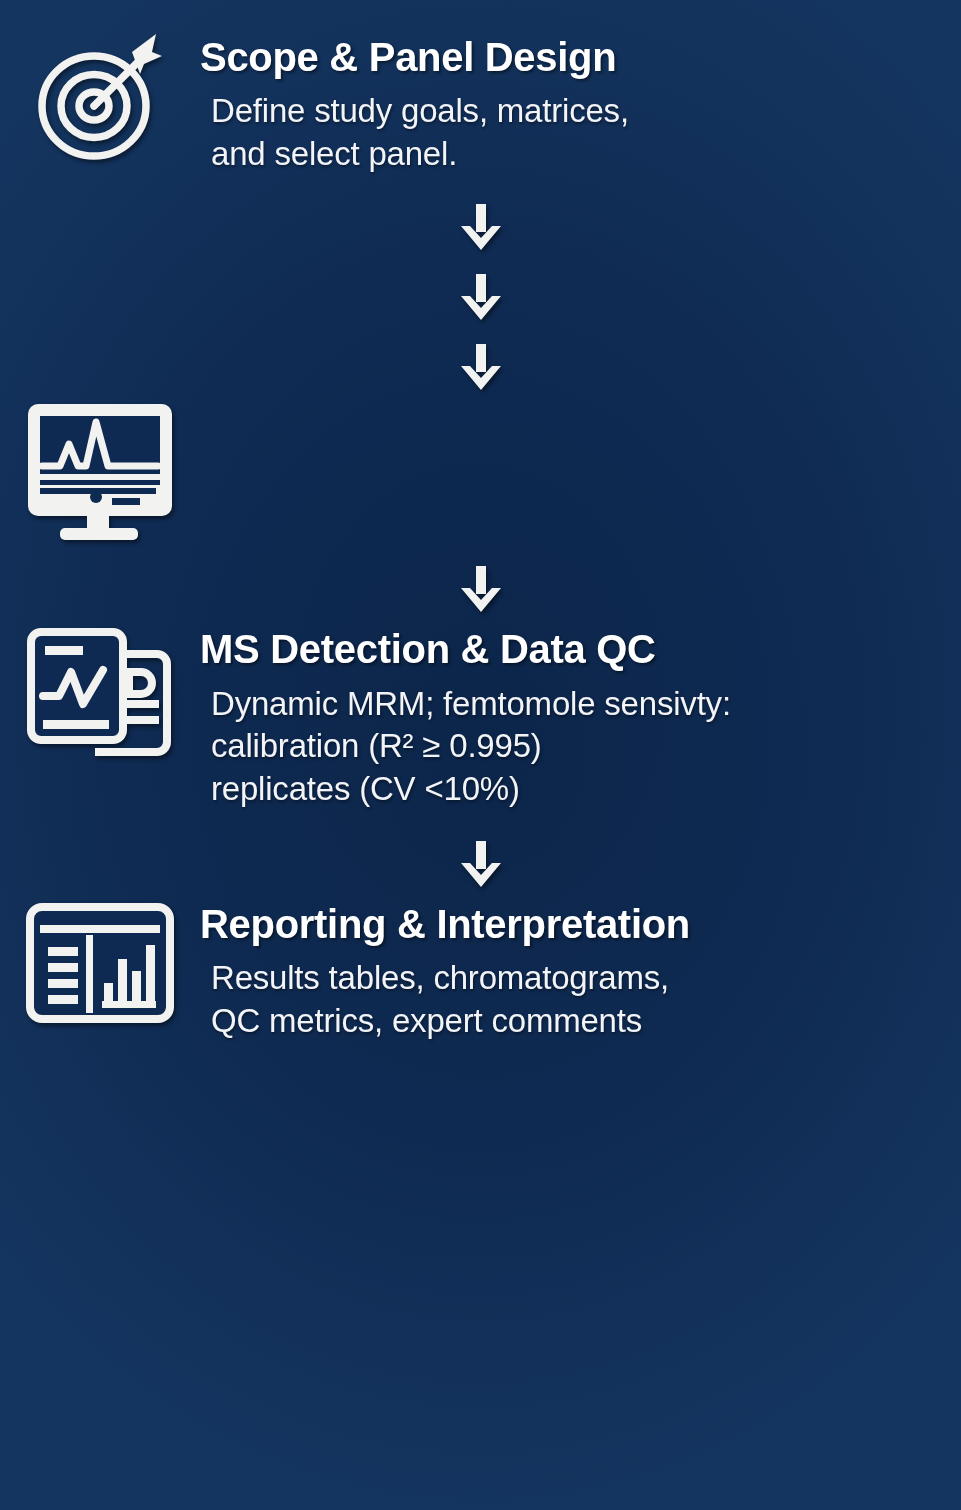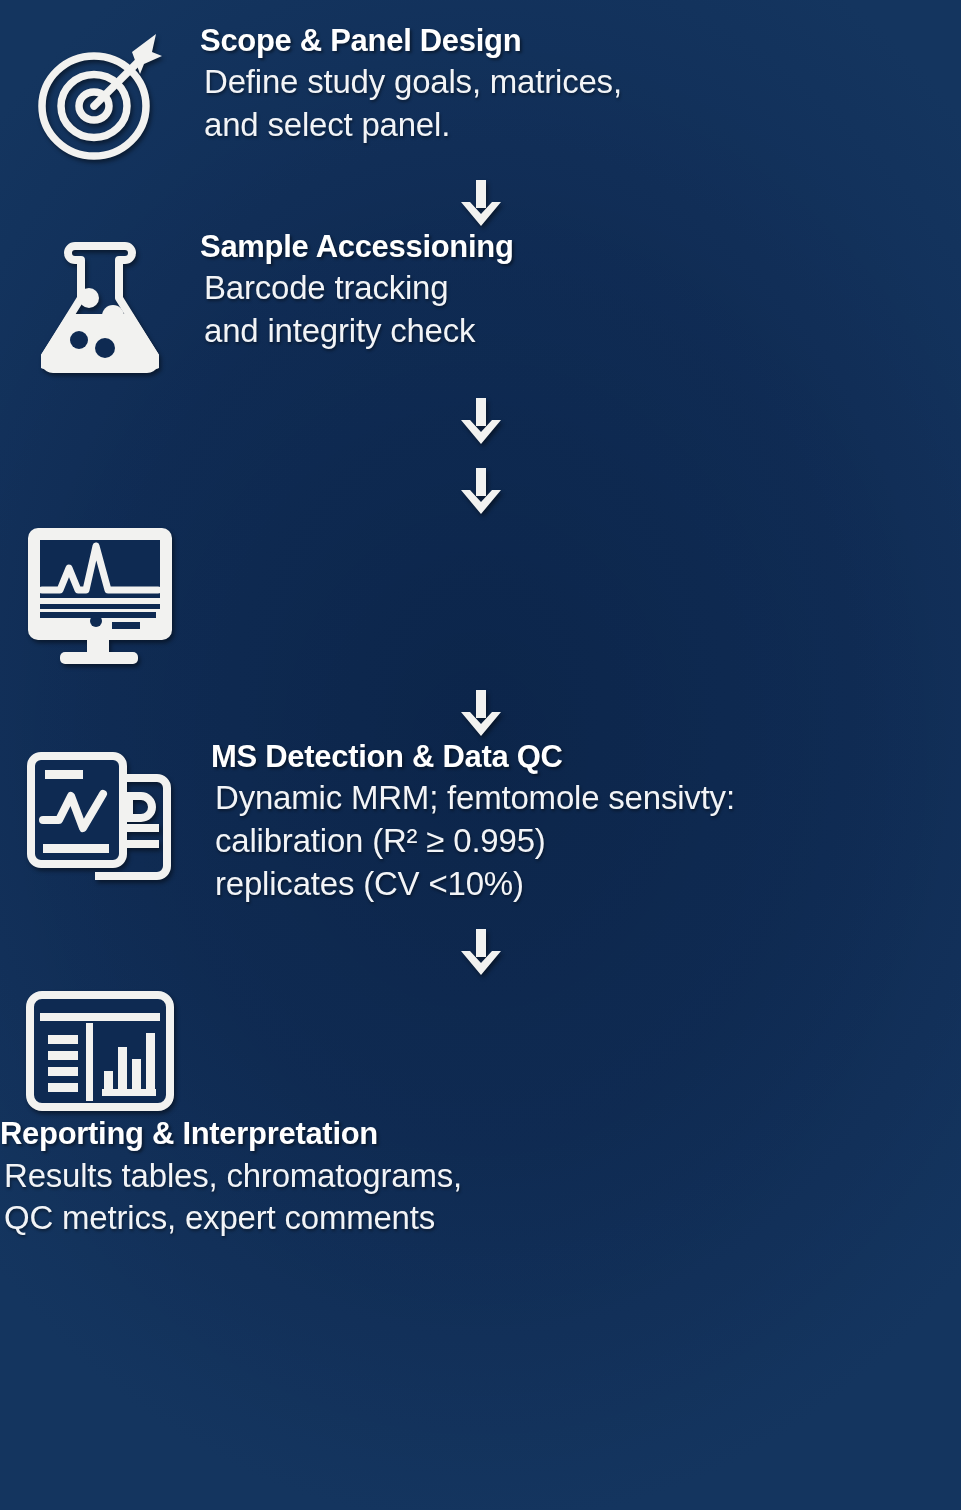--- a/index.html
+++ b/index.html
@@ -52,55 +52,55 @@
   }
 
   .step-text {
     padding-left: 0;
     padding-right: 24px;
   }
 
   .step-title {
     color: #ffffff;
     font-weight: bold;
-    font-size: 31px;
+    font-size: 40px;
     line-height: 1.08;
     letter-spacing: -0.3px;
     text-shadow: 2px 2px 3px rgba(0,0,0,0.45);
-    margin: 0 0 2px 0;
+    margin: 12px 0 2px 0;
     white-space: pre-line;
   }
   .step-desc {
     color: #f2f4f7;
     font-weight: normal;
     font-size: 33px;
     line-height: 1.29;
     letter-spacing: -0.2px;
     text-shadow: 1px 2px 3px rgba(0,0,0,0.42);
-    margin: 4px;
+    margin: 11px;
     white-space: pre-line;
   }
 
   .arrow-row {
     display: flex;
     justify-content: center;
     align-items: center;
   }
   .arrow-row svg {
     display: block;
     filter: drop-shadow(2px 3px 2px rgba(0,0,0,0.45));
   }
 
   
   .step.s1 { margin-top: 24px; }
   .step.s2 { margin-top: 2px; }
   .step.s3 { margin-top: 2px; }
   .step.s4 { margin-top: 2px; }
-  .step.s5 { margin-top: 2px; gap: 11px; }
-  .step.s6 { margin-top: 2px; flex-direction: column; }
+  .step.s5 { margin-top: 2px; }
+  .step.s6 { margin-top: 2px; }
 
   .arrow-row.a1 { margin-top: 18px; }
   .arrow-row.a2 { margin-top: 22px; }
   .arrow-row.a3 { margin-top: 22px; }
   .arrow-row.a4 { margin-top: 24px; }
   .arrow-row.a5 { margin-top: 20px; }
 
   .step.s1 .step-icon { width: 200px; min-width: 200px; padding-top: 6px; }
   .step.s2 .step-icon { padding-top: 6px; }
   .step.s3 .step-icon { padding-top: 6px; }
@@ -133,37 +133,20 @@
       </div>
     </div>
 
     <div class="arrow-row a1">
       <svg width="44" height="48" viewBox="0 0 44 48">
         <rect x="17" y="0" width="10" height="28" fill="#f2f2f0"></rect>
         <path d="M2 22 L22 46 L42 22 L33 22 L22 34 L11 22 Z" fill="#f2f2f0"></path>
       </svg>
     </div>
 
-    <div class="step s2">
-      <div class="step-icon">
-        <svg width="118" height="140" viewBox="0 0 118 140">
-          <path d="M34 10 h50 a7 7 0 0 1 0 14 h-6 v38 l36 58 a9 9 0 0 1 -8 13 h-94 a9 9 0 0 1 -8 -13 l36 -58 v-38 h-6 a7 7 0 0 1 0 -14 z" fill="none" stroke="#f2f2f0" stroke-width="8" stroke-linejoin="round"></path>
-          <path d="M26 78 h66 l28 44 a7 7 0 0 1 -6 11 h-110 a7 7 0 0 1 -6 -11 z" fill="#f2f2f0"></path>
-          <circle cx="48" cy="62" r="10" fill="#f2f2f0"></circle>
-          <circle cx="72" cy="80" r="11" fill="#f2f2f0"></circle>
-          <circle cx="38" cy="104" r="9" fill="#0e2a52"></circle>
-          <circle cx="64" cy="112" r="10" fill="#0e2a52"></circle>
-        </svg>
-      </div>
-      <div class="step-text">
-        <div class="step-title">Sample Accessioning</div>
-        <div class="step-desc">Barcode tracking
-and integrity check</div>
-      </div>
-    </div>
 
     <div class="arrow-row a2">
       <svg width="44" height="48" viewBox="0 0 44 48">
         <rect x="17" y="0" width="10" height="28" fill="#f2f2f0"></rect>
         <path d="M2 22 L22 46 L42 22 L33 22 L22 34 L11 22 Z" fill="#f2f2f0"></path>
       </svg>
     </div>
 
 
     <div class="arrow-row a3">

